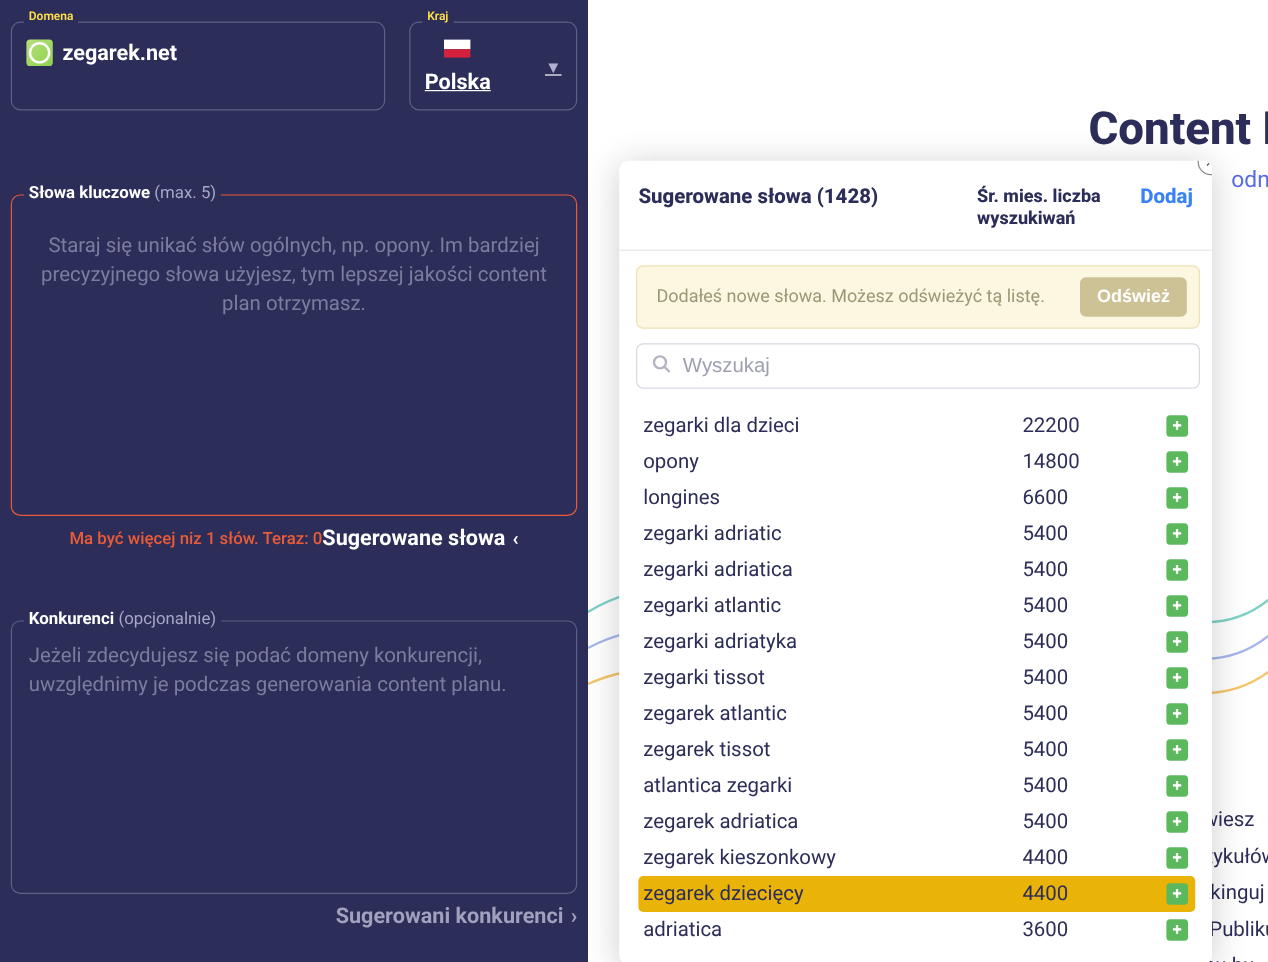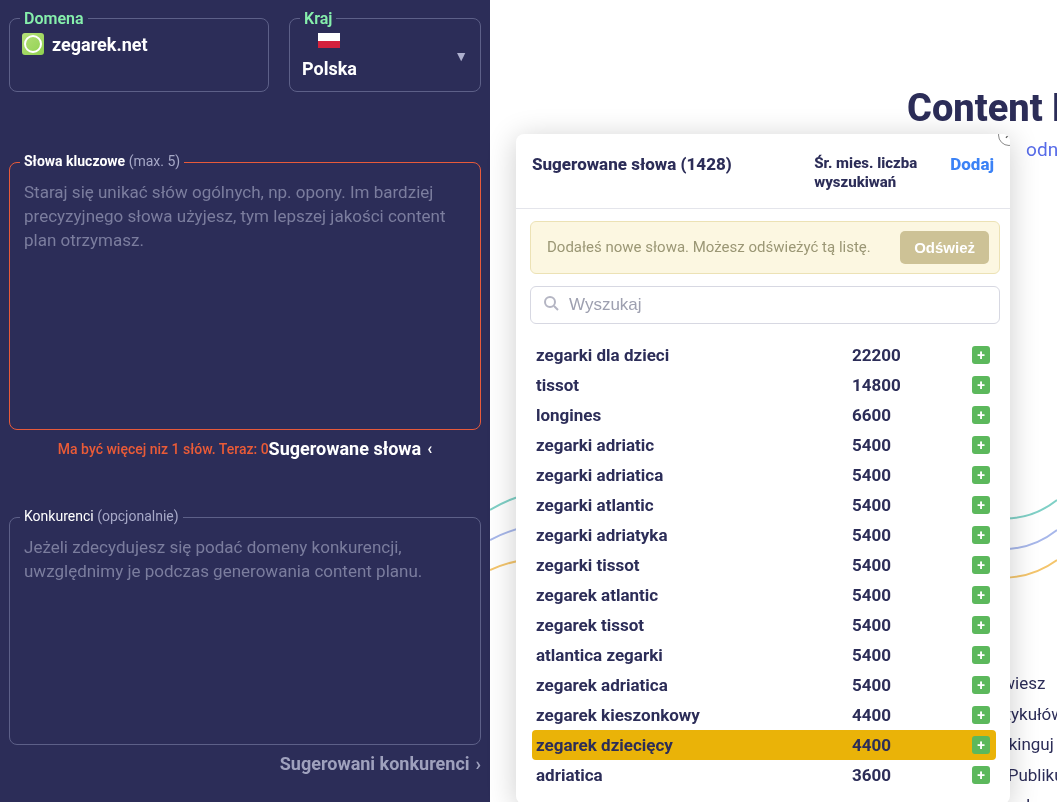--- a/index.html
+++ b/index.html
@@ -15,60 +15,60 @@
     position: absolute;
     left: 0; top: 0;
     width: 490px; height: 802px;
     background: #2c2d58;
     padding: 18px 9px 10px 9px;
     color: #fff;
   }
   .top-row { display: flex; gap: 20px; margin-bottom: 70px; }
   .field-wrap { position: relative; border: 1px solid #5d6088; border-radius: 8px; padding: 14px 12px 12px 12px; }
   .field-wrap.domain { flex: 1; }
-  .field-wrap.country { width: 192px; }
+  .field-wrap.country { width: 140px; text-decoration: underline; }
   .field-label-out {
     position: absolute;
     top: -10px; left: 10px;
     background: #2c2d58;
     padding: 0 4px;
-    font-size: 16px;
-    color: #86efac;
+    font-size: 10px;
+    color: #fde047;
     font-weight: 600;
   }
   .domain-inner { display: flex; align-items: center; gap: 8px; }
   .favicon {
     width: 22px; height: 22px;
     background: linear-gradient(135deg,#b6e07a,#8fd14f);
     border-radius: 3px;
     display:flex;align-items:center;justify-content:center;
   }
   .favicon:before{content:"";width:14px;height:14px;border:2px solid #fff;border-radius:50%;}
   .domain-text { font-size: 18px; font-weight: 700; color: #fff; }
   .country-inner { display:flex; align-items:center; justify-content:space-between;}
   .country-left{display:flex;align-items:center;gap:10px;flex-direction:column;}
   .flag{width:22px;height:15px;display:flex;flex-direction:column;}
   .flag .w{flex:1;background:#fff;}
   .flag .r{flex:1;background:#d4213d;}
   .country-text{font-size:18px;font-weight:700;}
   .chevron{color:#aeb0ce;font-size:14px;}
 
-  .keywords-wrap { position: relative; border: 1px solid #e85a3a; border-radius: 8px; padding: 18px 14px; height: 268px; margin-bottom: 8px;}
+  .keywords-wrap { position: relative; border: 1px solid #e85a3a; border-radius: 8px; padding: 31px 14px; height: 268px; margin-bottom: 8px;}
   .keywords-label { position:absolute; top:-10px; left:10px; background:#2c2d58; padding:0 4px; font-size:14px;}
   .keywords-label .strong{font-weight:700; color:#fff;}
   .keywords-label .hint{color:#a6a8c7; font-weight:400;}
-  .keywords-placeholder { color:#7b7d9e; font-size:17px; line-height:1.4; }
+  .keywords-placeholder { color:#7b7d9e; font-size:17px; line-height:1.4;text-align:center; }
   .keywords-footer { display:flex; justify-content:center; align-items:center; margin-bottom: 58px;}
   .error-text{ color:#ea5b37; font-size:14px; font-weight:500; }
   .suggested-link { display:flex; align-items:center; gap:6px; font-weight:700; font-size:18px; color:#fff;}
   .suggested-link .chev{font-size:16px;}
 
   .compet-wrap{ position:relative; border:1px solid #5d6088; border-radius:8px; padding:18px 14px; height:228px; margin-bottom:8px;}
   .compet-label{position:absolute; top:-10px; left:10px; background:#2c2d58; padding:0 4px; font-size:14px;}
-  .compet-label .strong{font-weight:400;color:#fff;text-align:right;}
+  .compet-label .strong{font-weight:700;color:#fff;text-align:right;}
   .compet-label .hint{color:#a6a8c7;font-weight:400;margin-top:20px;}
   .compet-placeholder{color:#7b7d9e; font-size:17px; line-height:1.4;}
   .compet-footer{display:flex;justify-content:flex-end;align-items:center;}
   .compet-footer .link{display:flex;align-items:center;gap:6px;color:#9fa1bd;font-weight:700;font-size:18px;}
 
   
   .right-bg{
     position:absolute;
     left:490px; top:0;
     right:0; bottom:0;
@@ -159,21 +159,20 @@
     padding-right:4px;
     padding-left:2px;
   }
   .list-scroll::-webkit-scrollbar{width:14px;}
   .list-scroll::-webkit-scrollbar-track{background:#eceef3;}
   .list-scroll::-webkit-scrollbar-thumb{background:#bfc2cf;border-radius:2px;}
   .row{
     display:flex;align-items:center;
     padding:5px 6px 5px 4px;
     border-radius:4px;
-    font-weight:bold;
   }
   .row.hover{background:#eab308;}
   .row .kw{flex:1;font-size:17px;color:#2c2d58;}
   .row .vol{width:120px;font-size:17px;color:#2c2d58;}
   .row .add{
     width:18px;height:18px;background:#5cb85c;border-radius:3px;
     display:flex;align-items:center;justify-content:center;
   }
   .row .add:before{content:"+";color:#fff;font-size:14px;font-weight:700;line-height:1;}
 </style>
@@ -277,21 +276,21 @@
       </span>
       <input type="text" placeholder="Wyszukaj" style="">
     </div>
     <div class="list-scroll" id="list-scroll">
         <div class="row">
           <div class="kw">zegarki dla dzieci</div>
           <div class="vol">22200</div>
           <div class="add"></div>
         </div>
         <div class="row">
-          <div class="kw">tissot</div>
+          <div class="kw">opony</div>
           <div class="vol">14800</div>
           <div class="add"></div>
         </div>
         <div class="row">
           <div class="kw">longines</div>
           <div class="vol">6600</div>
           <div class="add"></div>
         </div>
         <div class="row">
           <div class="kw">zegarki adriatic</div>

